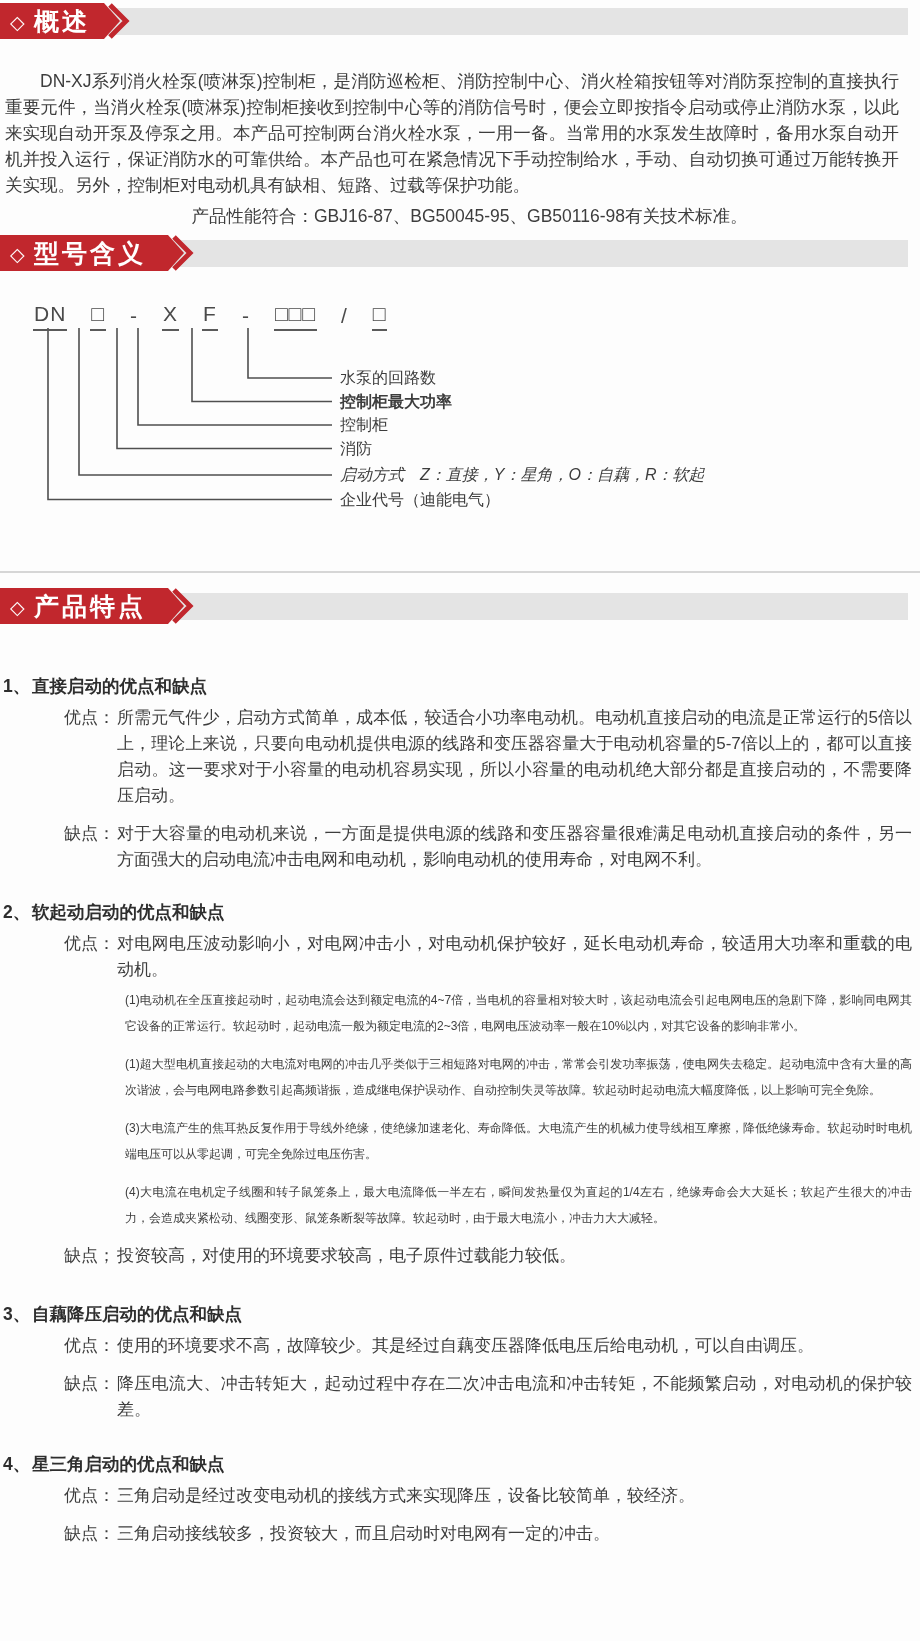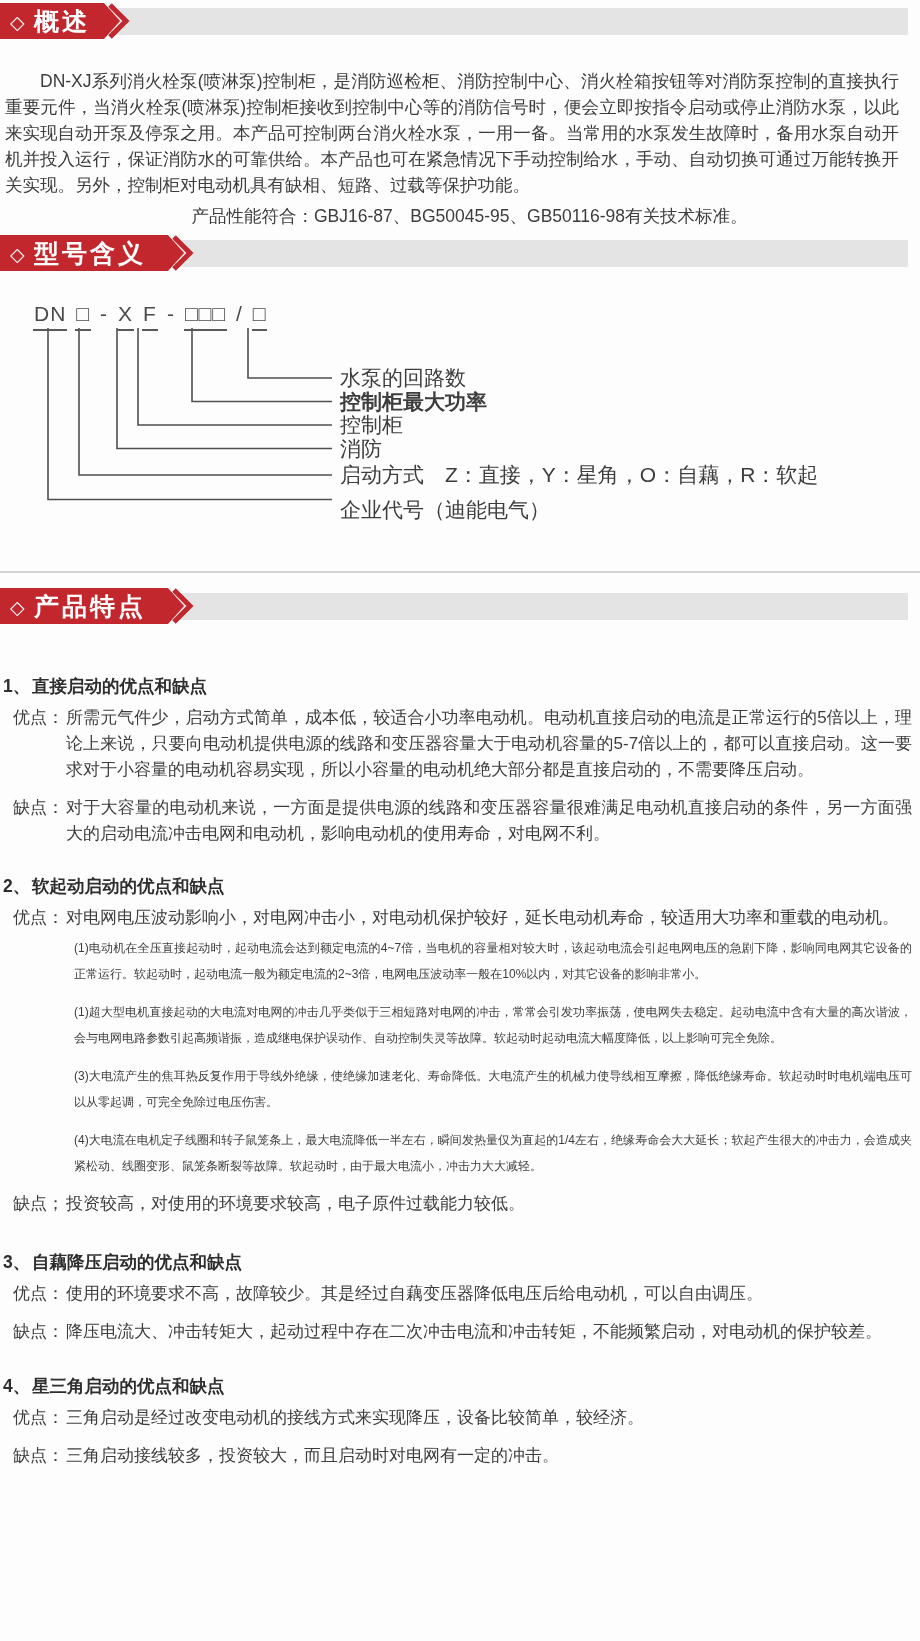--- a/index.html
+++ b/index.html
@@ -14,38 +14,38 @@
   .flag-svg{position:absolute;left:0;top:3px;}
   .flag-title{fill:#ffffff;font-size:25px;font-weight:bold;letter-spacing:3px;
     font-family:"Liberation Sans","DejaVu Sans",sans-serif;}
   .flag-diamond{fill:#ffffff;font-size:19px;font-weight:bold;}
   
   .lead{margin:28px 21px 0 5px;font-size:17.5px;line-height:26px;text-align:justify;text-indent:2em;}
   .lead.standards{margin-top:5px;text-align:center;}
   .pre-banner-gap{margin-bottom:3px;}
   
   .diagram{position:relative;height:299px;}
-  .model-row{position:absolute;left:33px;top:30px;display:flex;align-items:flex-start;gap:8px;
+  .model-row{position:absolute;left:33px;top:30px;display:flex;align-items:flex-end;gap:23px;
     font-size:21px;color:#4a4a4a;letter-spacing:1px;}
   .model-seg{padding:0 1px 3px;}
   .model-seg.u{border-bottom:2px solid #5a5a5a;}
   .diagram-lines{position:absolute;left:0;top:0;}
-  .diagram-label{position:absolute;left:340px;font-size:21px;line-height:24px;color:#3d3d3d;white-space:nowrap;}
-  .dl-1{top:94px;} .dl-2{top:118px;font-weight:bold;} .dl-3{top:141px;} .dl-4{top:165px;} .dl-5{top:191px;} .dl-6{top:216px;margin-top:10px;}
+  .diagram-label{position:absolute;left:340px;font-size:16px;line-height:24px;color:#3d3d3d;white-space:nowrap;}
+  .dl-1{top:94px;} .dl-2{top:118px;font-weight:bold;} .dl-3{top:141px;} .dl-4{top:165px;} .dl-5{top:191px;font-style:italic;} .dl-6{top:216px;}
   .divider{height:2px;background:#d6d6d6;}
   .banner-row.after-divider{margin-top:12px;}
   
   .features{margin-top:50px;padding-right:8px;}
   .feat-item{margin-top:28px;}
   .feat-item.first{margin-top:0;}
   .feat-item.mt3{margin-top:34px;}
   .feat-item.mt4{margin-top:30px;}
   .feat-h{display:flex;margin:0 0 0 3px;font-size:17.5px;font-weight:bold;color:#2e2e2e;line-height:22px;}
   .feat-num{flex:0 0 29px;}
-  .blocks{padding-left:13px;}
+  .blocks{padding-left:52px;margin-left:12px;}
   .blk{display:flex;margin-top:12px;font-size:17px;line-height:26px;}
   .blocks .blk:first-child{margin-top:8px;}
   .blk-label{flex:0 0 53px;}
   .blk-text{flex:1;text-align:justify;}
   .subpara{margin-top:4px;margin-left:61px;font-size:12px;line-height:26px;text-align:justify;}
 </style>
 </head>
 <body>
 
 <header class="banner-row">

